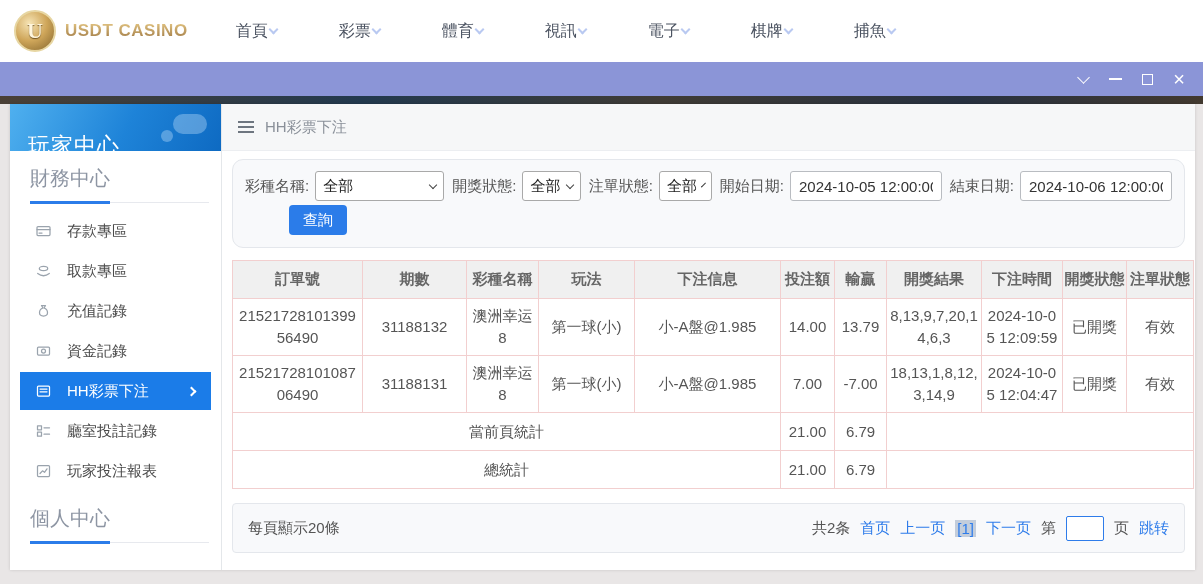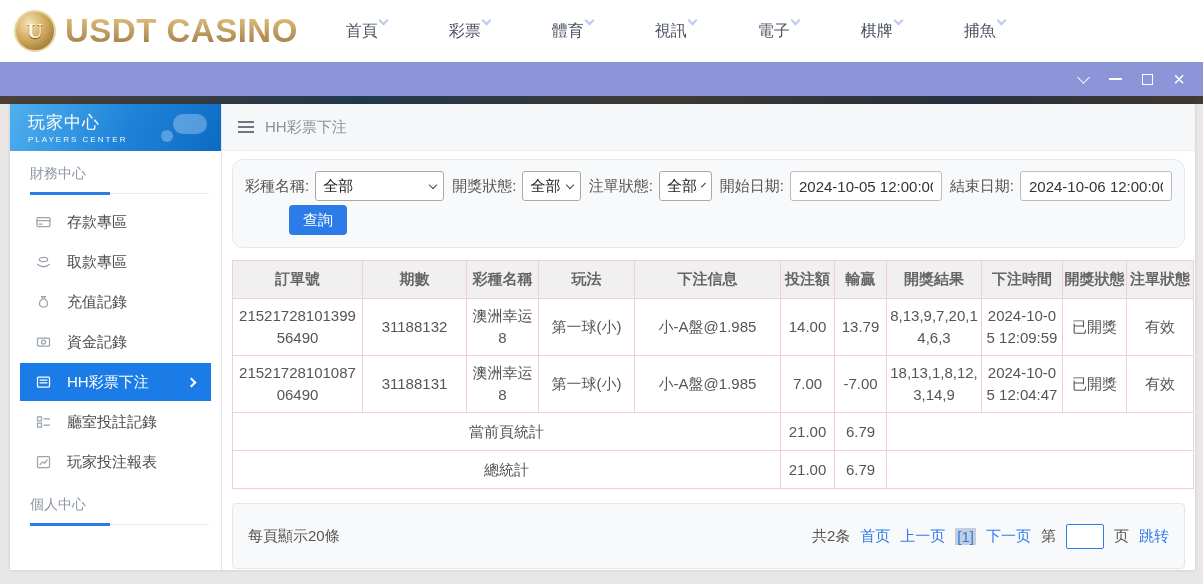--- a/index.html
+++ b/index.html
@@ -16,26 +16,26 @@
   .top-header { position:absolute; top:0; left:0; width:1203px; height:62px; background:#fff; display:flex; align-items:center; }
   .logo { display:flex; align-items:center; gap:9px; margin-left:14px; }
   .logo-badge {
     width:42px; height:42px; border-radius:50%;
     background: radial-gradient(circle at 35% 30%, #f6e4b5, #cfa65a 48%, #8a6a30 95%);
     border:2px solid #e7d6a2;
     display:flex; align-items:center; justify-content:center;
   }
   .logo-badge span { font-family:"Liberation Serif", serif; font-weight:bold; font-size:22px; color:#fff6dd; text-shadow:0 1px 1px #6b4f1e; }
   .logo-text {
-    font-size:33px; font-weight:800; letter-spacing:.5px;
+    font-size:17px; font-weight:800; letter-spacing:.5px;
     background:linear-gradient(180deg,#dcbd7c 15%,#a5804a 85%);
     -webkit-background-clip:text; background-clip:text; color:transparent;
   }
   .main-nav { display:flex; margin-left:48px; }
-  .nav-item { display:flex; align-items:flex-start; gap:2px; font-size:16px; color:#4a5260; width:103px; cursor:pointer; }
+  .nav-item { display:flex; align-items:center; gap:2px; font-size:16px; color:#4a5260; width:103px; cursor:pointer; }
   .chev-sm { width:7px; height:7px; border-right:2px solid #b9c9f1; border-bottom:2px solid #b9c9f1; transform:rotate(45deg); margin-top:-4px; }
 
   
   .titlebar { position:absolute; top:62px; left:0; width:1203px; height:34px; background:#8b95d7; display:flex; justify-content:flex-end; align-items:center; gap:0; }
   .tb-btn { width:32px; height:34px; display:flex; align-items:center; justify-content:center; cursor:pointer; }
   .chev-w { width:9px; height:9px; border-right:1.6px solid #fff; border-bottom:1.6px solid #fff; transform:rotate(45deg); margin-top:-4px; }
   .min-bar { width:13px; height:2px; background:#fff; }
   .max-box { width:11px; height:11px; border:1.6px solid #fff; }
   .close-x { color:#fff; font-size:20px; line-height:1; font-weight:400; }
   .tb-spacer { width:8px; }
@@ -43,26 +43,26 @@
   .dark-strip { position:absolute; top:96px; left:0; width:1203px; height:8px;
     background:linear-gradient(90deg,#4a4036,#22394e 30%,#3f3b35 55%,#273140 80%,#42392f); }
 
   
   .main-area { position:absolute; top:104px; left:0; width:1203px; height:480px; background:#e9e6e6; }
   .window { position:absolute; left:10px; top:0; right:8px; bottom:14px; background:#fff; display:flex; box-shadow:0 0 3px rgba(0,0,0,.15); }
 
   
   .sidebar { width:212px; flex-shrink:0; background:#fff; border-right:1px solid #e4e7ea; }
   .sb-header { height:47px; background:linear-gradient(115deg,#4fb0ef 0%,#1e83d8 55%,#0e6ac2 100%); color:#fff; padding:7px 0 0 18px; position:relative; overflow:hidden; }
-  .sb-title { font-size:17px; letter-spacing:1px; }
+  .sb-title { font-size:22px; letter-spacing:1px;margin-top:20px; }
   .sb-sub { font-size:8px; letter-spacing:2px; margin-top:1px; opacity:.95; }
   .sb-decor { position:absolute; right:14px; top:8px; width:46px; height:30px; opacity:.35; }
   .sb-decor .pad { position:absolute; right:0; top:2px; width:34px; height:20px; border-radius:10px; background:#cfe9ff; }
   .sb-decor .dot1 { position:absolute; left:0; bottom:0; width:12px; height:12px; border-radius:50%; background:#cfe9ff; }
-  .section-title { margin:14px 0 0 20px; font-size:14px; color:#8d95a3; }
+  .section-title { margin:14px 0 0 20px; font-size:20px; color:#8d95a3; }
   .rule { position:relative; height:2px; border-bottom:1px solid #e7e9ee; margin:9px 12px 8px 20px; }
   .rule .rule-blue { position:absolute; left:0; bottom:-2px; width:80px; height:3px; background:#2b7ce9; }
   .menu { list-style:none; margin-top:6px; }
   .menu-item { height:40px; display:flex; align-items:center; gap:15px; padding-left:24px; font-size:15px; color:#4a4a4a; cursor:pointer; }
   .menu-item .ico { width:18px; height:16px; color:#9aa3ad; display:flex; align-items:center; justify-content:center; }
   .menu-item.active { background:#1b7ce8; color:#fff; margin:1px 10px; height:38px; padding-left:14px; }
   .menu-item.active .ico { color:#fff; }
   .chev-r { width:7px; height:7px; border-right:2px solid #fff; border-bottom:2px solid #fff; transform:rotate(-45deg); margin-left:auto; margin-right:16px; }
   .ico svg { stroke:currentColor; fill:none; stroke-width:1.25; stroke-linecap:round; stroke-linejoin:round; }
 
@@ -85,21 +85,21 @@
   .btn-row { margin-top:4px;padding-left:44px; }
   .query-btn { width:58px; height:30px; background:#2b7ce9; color:#fff; border:none; border-radius:4px; font-size:15px; cursor:pointer; font-family:inherit; }
 
   .table-wrap { margin:12px 10px 0; }
   table { width:100%; border-collapse:collapse; table-layout:fixed; font-size:15px; color:#555; }
   th { background:#f0f0f0; font-weight:bold; color:#666; height:38px; border:1px solid #f2cfcf; padding:6px 1px; }
   td { border:1px solid #f2cfcf; text-align:center; padding:6px 3px; word-break:break-all; line-height:1.45; }
   tr.data-row td { height:57px; }
   tr.sum-row td { height:38px; padding:4px 3px; }
 
-  .footer-panel { margin:14px 10px 0; background:#f8f9fb; border:1px solid #e4e7ec; border-radius:4px; height:66px; display:flex; align-items:center; justify-content:space-between; padding:0 15px; font-size:15px; color:#555; }
+  .footer-panel { margin:14px 10px 0; background:#f8f9fb; border:1px solid #e4e7ec; border-radius:4px; height:50px; display:flex; align-items:center; justify-content:space-between; padding:0 15px; font-size:15px; color:#555; }
   .pagination { display:flex; align-items:center; gap:10px; }
   .pg-link { color:#2e7cea; cursor:pointer; text-decoration:none; }
   .pg-current { color:#2e7cea; background:#c3cddb; padding:0 2px; }
   .pg-input { width:38px; height:25px; border:1px solid #2e7cea; border-radius:2px; font-size:14px; text-align:center; font-family:inherit; }
 </style>
 </head>
 <body>
 
 <div class="top-header">
   <div class="logo">

